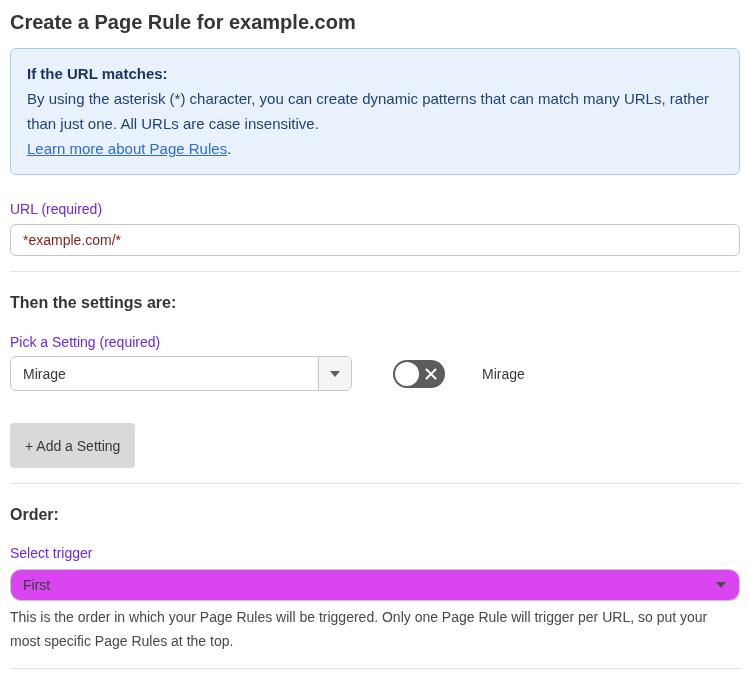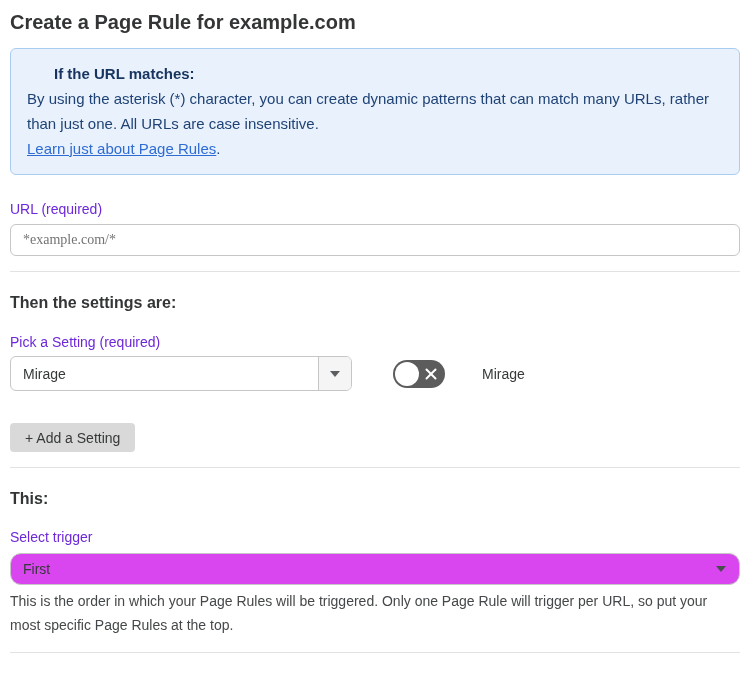--- a/index.html
+++ b/index.html
@@ -30,21 +30,20 @@
     border-radius: 6px;
     padding: 12px 16px 13px 16px;
     font-size: 15px;
     line-height: 25px;
     color: #1f4276;
   }
   .info-box .info-heading {
     font-weight: bold;
     color: #17335f;
     font-size: 15px;
-    margin-left: 27px;
   }
   .info-box .info-body { max-width: 700px; }
   .info-link {
     color: #2e6bd3;
     text-decoration: underline;
     cursor: pointer;
   }
 
   
   .field-label {
@@ -60,23 +59,23 @@
 
   .url-label { margin-top: 26px; }
   .url-input {
     display: block;
     margin-top: 7px;
     width: 730px;
     height: 32px;
     border: 1px solid #c6c6c6;
     border-radius: 6px;
     padding: 0 12px;
-    font-family: Liberation Serif, serif;
-    font-size: 14px;
-    color: #737373;
+    font-family: Liberation Sans, sans-serif;
+    font-size: 14px;
+    color: #7f1d1d;
     background: #ffffff;
     outline: none;
   }
   .url-example { margin-top: 5px; }
 
   .divider {
     margin-top: 15px;
     border: none;
     border-top: 1px solid #e2e2e2;
     height: 0;
@@ -164,21 +163,21 @@
     justify-content: center;
     height: 31px;
     border: none;
     border-radius: 4px;
     font-family: "Liberation Sans", sans-serif;
     font-size: 14px;
     cursor: pointer;
   }
   .btn-gray { background: #d9d9d9; color: #36393a; }
 
-  .add-setting-btn { margin-top: 32px; padding: 13px 15px; height: 29px; }
+  .add-setting-btn { margin-top: 32px; padding: 13px 15px; height: 45px; }
 
   .order-heading { margin-top: 22px; }
   .order-label { margin-top: 22px; }
 
   .order-select {
     margin-top: 8px;
     display: flex;
     align-items: center;
     width: 730px;
     height: 32px;
@@ -206,21 +205,21 @@
 </head>
 <body>
 
 <div class="container">
 
   <h1 class="page-title">Create a Page Rule for example.com</h1>
 
   <div class="info-box">
     <div class="info-heading">If the URL matches:</div>
     <div class="info-body">By using the asterisk (*) character, you can create dynamic patterns that can match many URLs, rather than just one. All URLs are case insensitive.</div>
-    <div><a class="info-link">Learn just about Page Rules</a><span>.</span></div>
+    <div><a class="info-link">Learn more about Page Rules</a><span>.</span></div>
   </div>
 
   <div class="field-label url-label">URL (required)</div>
   <input class="url-input" type="text" value="*example.com/*" style="">
 
   <hr class="divider">
 
   <h2 class="section-heading settings-heading">Then the settings are:</h2>
 
   <div class="field-label picker-label">Pick a Setting (required)</div>
@@ -239,21 +238,21 @@
         <line x1="11.5" y1="2.5" x2="2.5" y2="11.5" stroke="#ffffff" stroke-width="2" stroke-linecap="round"></line>
       </svg>
     </div>
     <div class="toggle-label">Mirage</div>
   </div>
 
   <button class="btn btn-gray add-setting-btn">+ Add a Setting</button>
 
   <hr class="divider">
 
-  <h2 class="section-heading order-heading">This:</h2>
+  <h2 class="section-heading order-heading">Order:</h2>
 
   <div class="field-label order-label">Select trigger</div>
 
   <div class="order-select">
     <div class="select-value">First</div>
     <div class="caret-wrap">
       <span class="caret-down-sm"></span>
     </div>
   </div>
 

